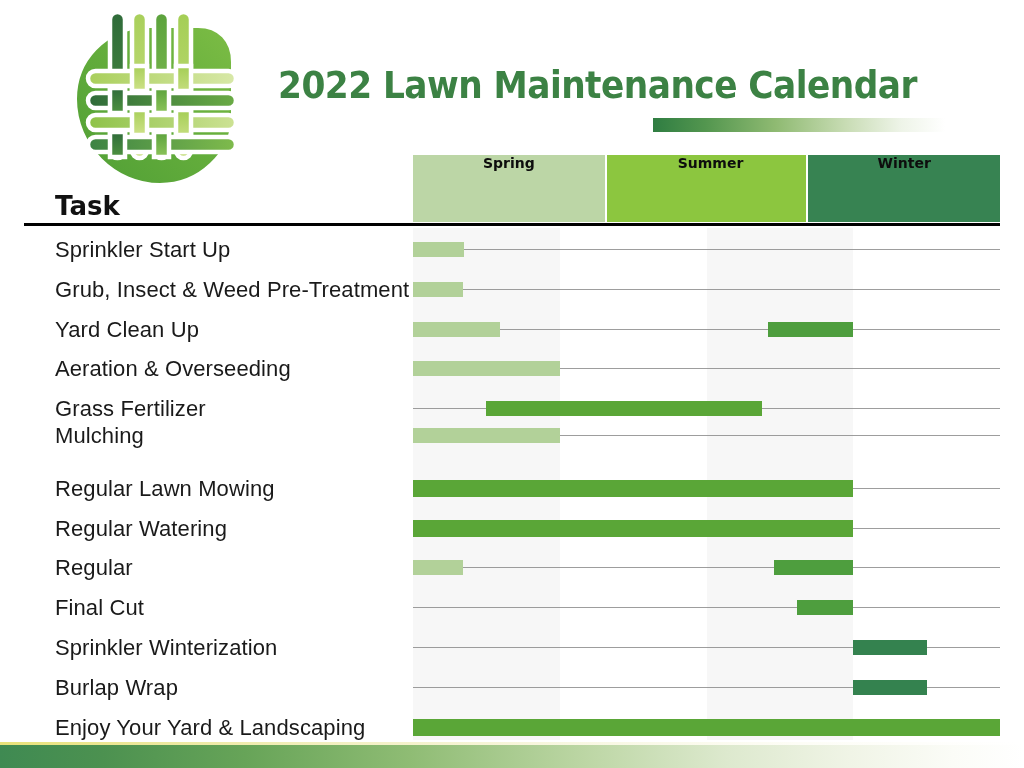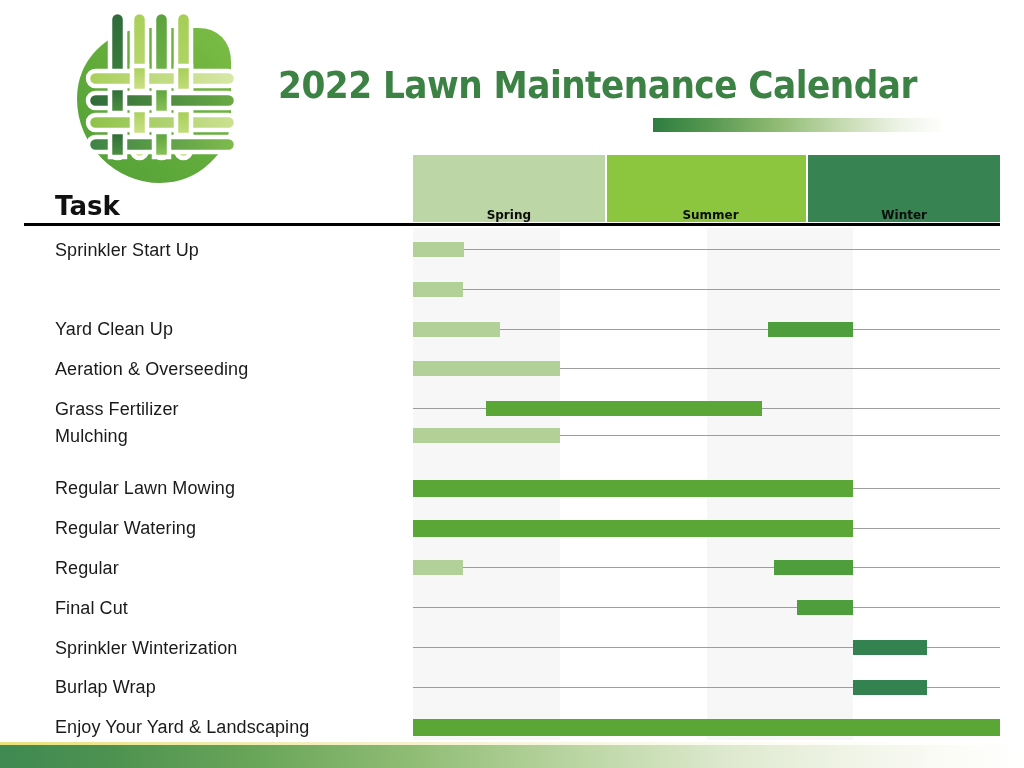--- a/index.html
+++ b/index.html
@@ -34,23 +34,23 @@
     background:linear-gradient(to right,#2f7d42 0%,#53964f 18%,#8fba72 42%,#c8dcb4 66%,#eef4e8 85%,#ffffff 100%);
   }
 
   
   .season-row{
     position:absolute;left:413px;top:155px;width:587px;height:67px;
     display:flex;
   }
   .season-cell{
     flex:1 1 0;
-    display:flex;align-items:flex-end;justify-content:center;
+    display:flex;align-items:flex-start;justify-content:center;
     font-family:"DejaVu Sans", sans-serif;
-    font-size:12px;font-weight:bold;color:#0d0d0d;
+    font-size:14px;font-weight:bold;color:#0d0d0d;
     border-right:2px solid #ffffff;
     box-sizing:border-box;
   }
   .season-cell:last-child{border-right:none;}
 
   
   .task-head{
     position:absolute;left:55px;top:191px;
     font-family:"DejaVu Sans", sans-serif;
     font-size:26px;font-weight:bold;color:#111111;
@@ -69,21 +69,21 @@
     position:absolute;top:0;height:512px;
   }
   .band.shade{background:#f7f7f7;}
 
   .row{
     position:absolute;left:0;width:1024px;height:40px;
   }
   .row-label{
     position:absolute;left:55px;top:0;height:40px;
     display:flex;align-items:center;
-    font-size:18px;color:#1a1a1a;
+    font-size:22px;color:#1a1a1a;
     white-space:nowrap;
     letter-spacing:0.1px;
   }
   .gridline{
     position:absolute;left:413px;top:19px;width:587px;height:1px;
     background:#8c8c8c;opacity:.85;
   }
   .bar{
     position:absolute;top:12px;height:15px;
   }
@@ -198,20 +198,21 @@
     <div class="band shade" style="left: 413px; width: 146.75px;"></div>
     <div class="band" style="left: 559.75px; width: 146.75px;"></div>
     <div class="band shade" style="left: 706.5px; width: 146.75px;"></div>
     <div class="band" style="left: 853.25px; width: 146.75px;"></div>
     <div class="row" style="top: 2px;">
       <div class="row-label">Sprinkler Start Up</div>
       <div class="gridline"></div>
       <div class="bar" style="left: 413px; width: 51.3625px; background: rgb(178, 209, 153);"></div>
     </div>
     <div class="row" style="top: 41.8px;">
+      <div class="row-label">Grub, Insect &amp; Weed Pre-Treatment</div>
       <div class="gridline"></div>
       <div class="bar" style="left: 413px; width: 49.895px; background: rgb(178, 209, 153);"></div>
     </div>
     <div class="row" style="top: 81.6px;">
       <div class="row-label">Yard Clean Up</div>
       <div class="gridline"></div>
       <div class="bar" style="left: 413px; width: 86.5825px; background: rgb(178, 209, 153);"></div>
       <div class="bar" style="left: 768.135px; width: 85.115px; background: rgb(78, 158, 62);"></div>
     </div>
     <div class="row" style="top: 121.4px;">

